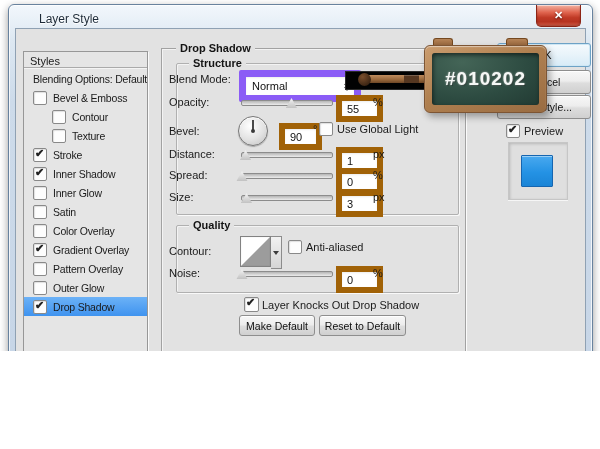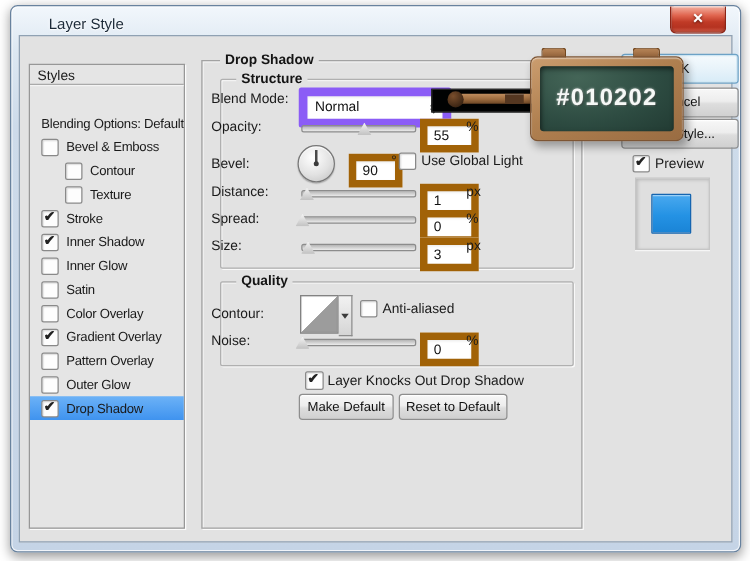--- a/index.html
+++ b/index.html
@@ -1,18 +1,18 @@
 <!DOCTYPE html>
 <html><head>
 <meta charset="utf-8">
 <style>
   html,body{margin:0;padding:0;}
   body{width:600px;height:449px;overflow:hidden;background:#ffffff;
        font-family:"Liberation Sans",sans-serif;-webkit-font-smoothing:antialiased;}
-  .canvas{position:relative;width:600px;height:449px;background:#fff;overflow:hidden;}
+  .canvas{position:relative;width:600px;height:351px;background:#fff;overflow:hidden;}
 
   
   .window{position:absolute;left:8px;top:4px;width:583px;height:436px;border-radius:6px;
     background:linear-gradient(180deg,#f2f7fc 0%,#dde8f2 8%,#cddbea 22%,#c5d4e6 100%);
     border:1px solid #68829e;
     box-shadow:0 3px 9px rgba(0,0,0,.40), inset 0 0 0 1px rgba(255,255,255,.75);}
   .titlebar-text{position:absolute;left:30px;top:7px;font-size:12px;color:#1c2a38;
     text-shadow:0 0 3px #fff,0 1px 0 rgba(255,255,255,.9);}
   .close-btn{position:absolute;top:0px;right:11px;width:43px;height:21px;
     border:1px solid #8c2416;border-top:none;border-radius:0 0 5px 5px;
@@ -26,21 +26,21 @@
   .client{position:absolute;left:6px;top:23px;width:569px;height:404px;
     background:#e2e2e2;border:1px solid #8fa1b3;}
 
   
   .sidebar{position:absolute;left:7px;top:22px;width:123px;height:370px;
     background:#e5e5e5;border:1px solid #979797;
     box-shadow:1px 1px 0 rgba(255,255,255,.85);font-size:10.5px;color:#1a1a1a;}
   .sidebar-header{position:absolute;left:6px;top:3px;font-size:11px;}
   .sidebar-sep{position:absolute;left:0;top:15px;width:100%;height:1px;background:#aaa;
     box-shadow:0 1px 0 #f4f4f4;}
-  .styles-list{position:absolute;left:0;top:17px;width:100%;margin-top:20px;}
+  .styles-list{position:absolute;left:0;top:17px;width:100%;}
   .sb-row{display:flex;align-items:center;height:19px;padding-left:9px;white-space:nowrap;
     overflow:hidden;cursor:pointer;}
   .sb-row.indent{padding-left:28px;}
   .sb-row.selected{background:linear-gradient(180deg,#6cb2f7,#3f93ef);}
   .sb-label{letter-spacing:-0.2px;}
   .checkbox{width:12px;height:12px;background:#fdfdfd;border:1px solid #898989;border-radius:2px;
     box-shadow:inset 1px 1px 1px rgba(0,0,0,.12);position:relative;flex:0 0 auto;margin-right:6px;}
   .checkbox.checked::after{content:"\2714";position:absolute;left:1px;top:-2px;font-size:11px;
     color:#222;font-weight:bold;}
 

